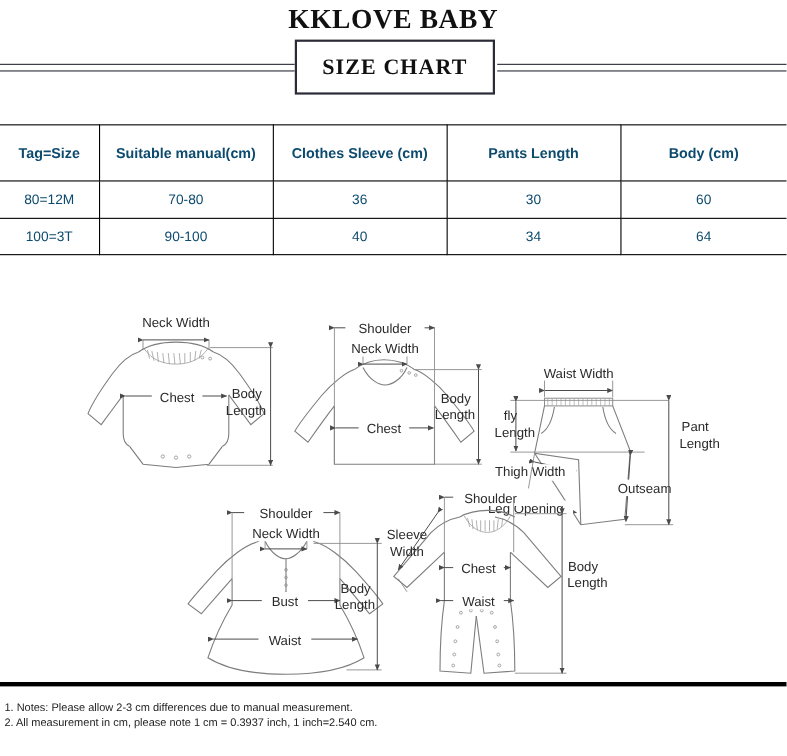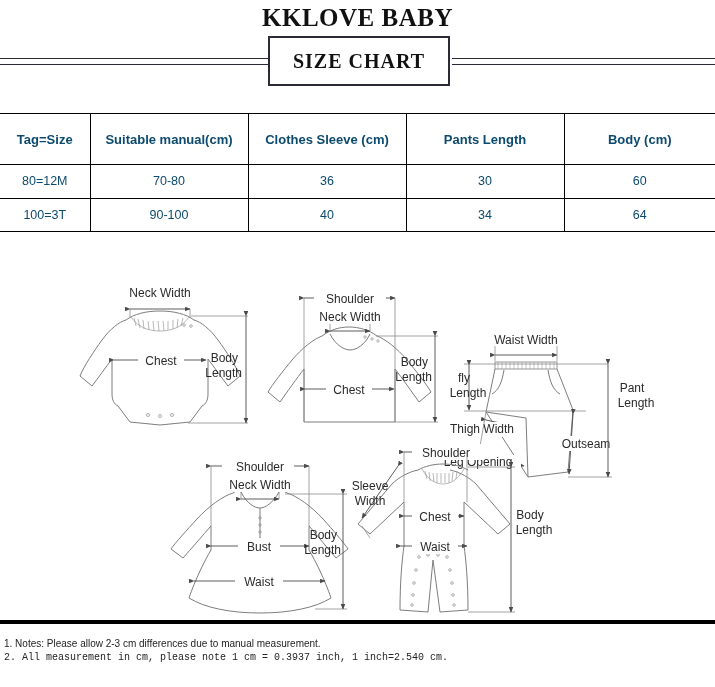--- a/index.html
+++ b/index.html
@@ -142,21 +142,21 @@
     background: #000000;
   }
   .note {
     position: absolute;
     left: 4px;
     font-size: 10px;
     color: #232323;
     white-space: nowrap;
   }
   .note-1 { top: 638px; }
-  .note-2 { top: 652px; font-family: Liberation Mono, monospace; }
+  .note-2 { top: 652px; }
 </style>
 </head>
 <body>
 
 <div class="brand-title">KKLOVE BABY</div>
 
 <div class="rule-left"></div>
 <div class="rule-right"></div>
 
 <div class="size-chart-box">

